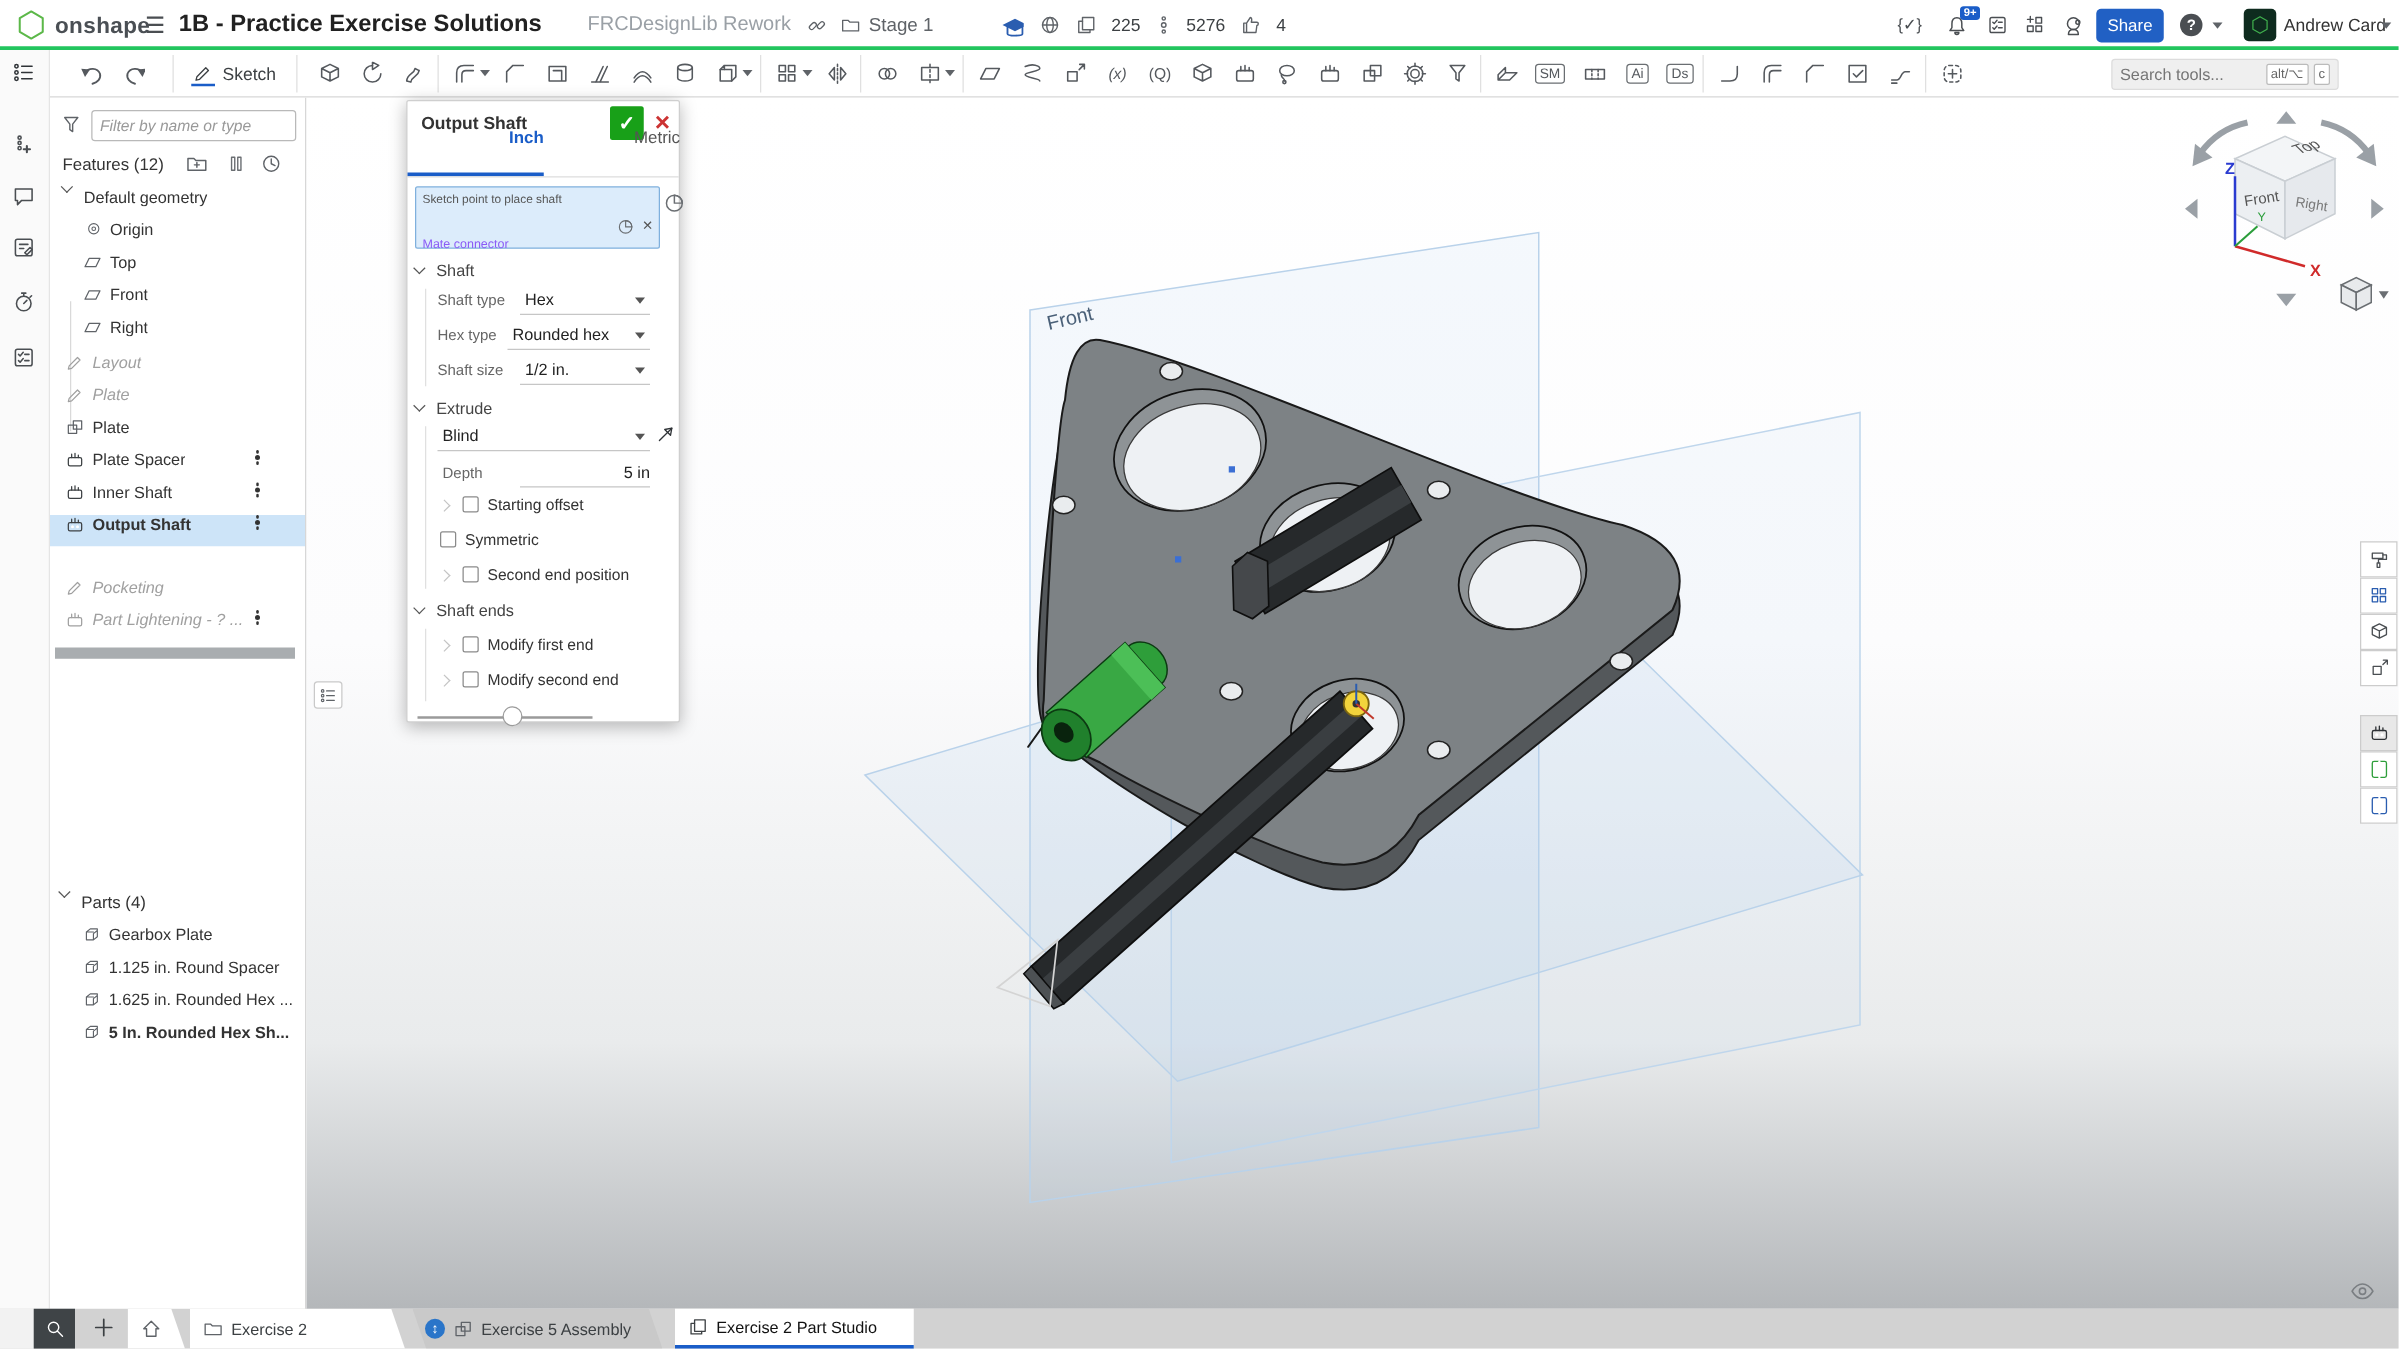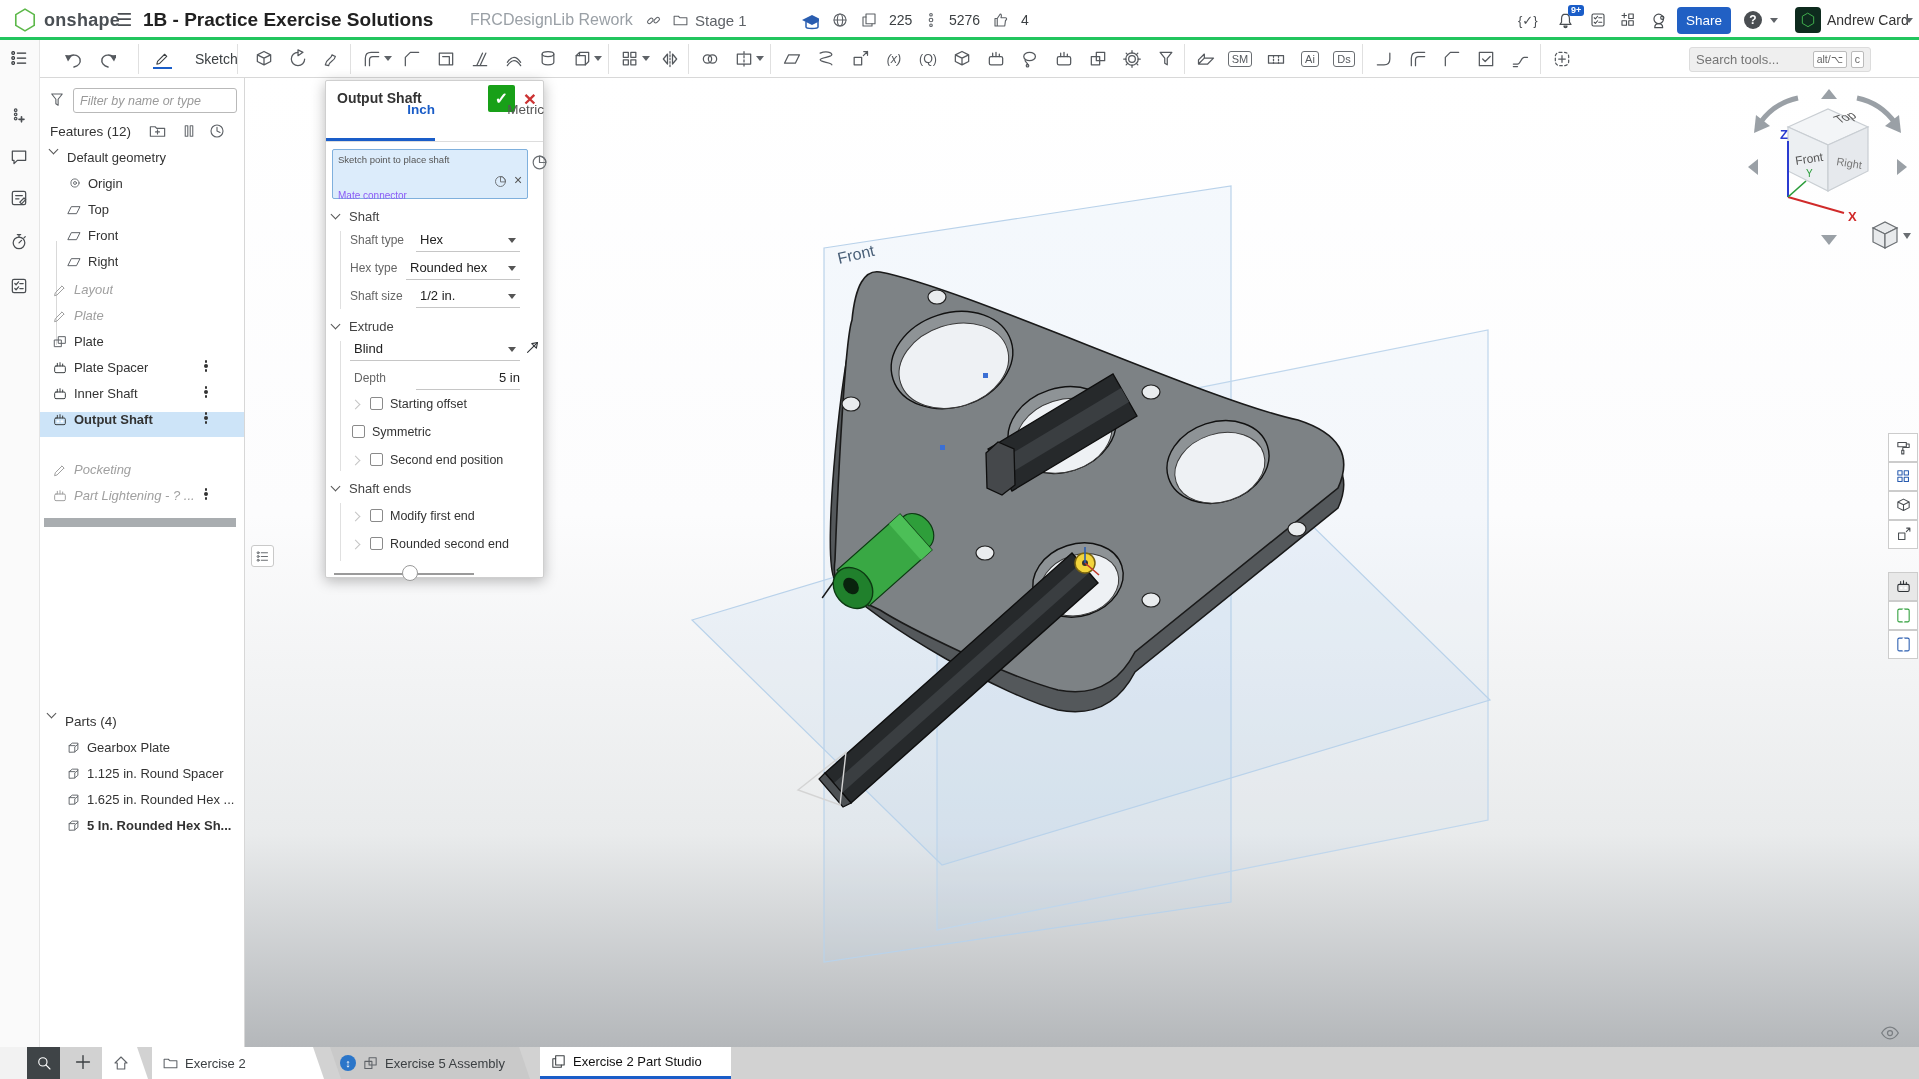--- a/index.html
+++ b/index.html
@@ -18,21 +18,21 @@
   #share-btn{position:absolute;left:1677px;top:7px;width:54px;height:27px;background:#2160c4;color:#fff;border:none;border-radius:4px;font-size:13.5px;font-family:inherit;cursor:pointer}
   #bell-badge{position:absolute;left:1568px;top:5px;background:#1a5dc8;color:#fff;font-size:9px;font-weight:bold;border-radius:3px;padding:1px 3px;line-height:1}
   #avatar{position:absolute;left:1795px;top:7px;width:26px;height:26px;background:#0e2b1e;border-radius:4px;display:flex;align-items:center;justify-content:center}
   .caret{display:inline-block;width:0;height:0;border-left:4px solid transparent;border-right:4px solid transparent;border-top:5px solid #5f6368}
   
   #toolbar{position:absolute;left:40px;top:40px;width:1879px;height:38px;background:#fff;border-bottom:1px solid #d8d8d8;z-index:25}
   .tool{position:absolute;top:5px;width:28px;height:28px;display:flex;align-items:center;justify-content:center;color:#55595e;border-radius:3px}
   .tsep{position:absolute;top:4px;width:1px;height:30px;background:#e0e0e0}
   .tcaret{position:absolute;top:16px}
   .badge-ic{font-size:11px;color:#55595e;border:1.4px solid #6a6e72;border-radius:3px;padding:1px 3px;line-height:1.1}
-  #sketch-btn{position:absolute;left:113px;top:5px;height:28px;display:flex;align-items:center;gap:23px;color:#3c4043;font-size:14px}
+  #sketch-btn{position:absolute;left:113px;top:5px;height:28px;display:flex;align-items:center;gap:6px;color:#3c4043;font-size:14px}
   #search-tools{position:absolute;left:1649px;top:7px;width:182px;height:25px;background:#efefef;border:1px solid #dcdcdc;border-radius:3px;display:flex;align-items:center;padding:0 6px;color:#757575;font-size:13px}
   .key-badge{border:1px solid #bbb;background:#fff;border-radius:2px;font-size:10.5px;color:#666;padding:0 3px;margin-left:4px;line-height:15px}
   
   #left-rail{position:absolute;left:0;top:40px;width:40px;height:1007px;background:#fafafa;border-right:1px solid #e5e5e5;z-index:20}
   .rail-ic{position:absolute;left:9px;width:22px;height:22px;color:#4a4e52}
   
   #features-panel{position:absolute;left:40px;top:78px;width:205px;height:969px;background:#fff;border-right:1px solid #d7d7d7;z-index:20}
   #filter-input{position:absolute;left:33px;top:10px;width:164px;height:25px;border:1px solid #b9b9b9;border-radius:3px;font-family:inherit;font-size:12.5px;font-style:italic;color:#444;padding:0 6px}
   #filter-input::placeholder{color:#999;font-style:italic}
   .panel-h{position:absolute;font-size:13.5px;color:#333}
@@ -1051,21 +1051,21 @@
     <span class="chevd"></span>
     <span>Shaft ends</span>
   </div>
   <div class="dlg-guide" style="top:422px;height:58px"></div>
   <span class="exp" style="left:26px;top:432px"></span>
   <span class="cb" style="left:44px;top:428px"></span>
   <span class="cbl" style="left:64px;top:428px">Modify first end</span>
 
   <span class="exp" style="left:26px;top:460px"></span>
   <span class="cb" style="left:44px;top:456px"></span>
-  <span class="cbl" style="left:64px;top:456px">Rounded second end</span>
+  <span class="cbl" style="left:64px;top:456px">Modify second end</span>
 
   <div id="dlg-slider-track"></div>
   <div id="dlg-slider-knob"></div>
 </div>
 
 <div id="bottombar">
   <span id="bb-left-white"></span>
   <span id="bb-dark">
       <svg class="icon" style="width:18px;height:18px;color:#fff">
         <use href="#s-mag"></use>

